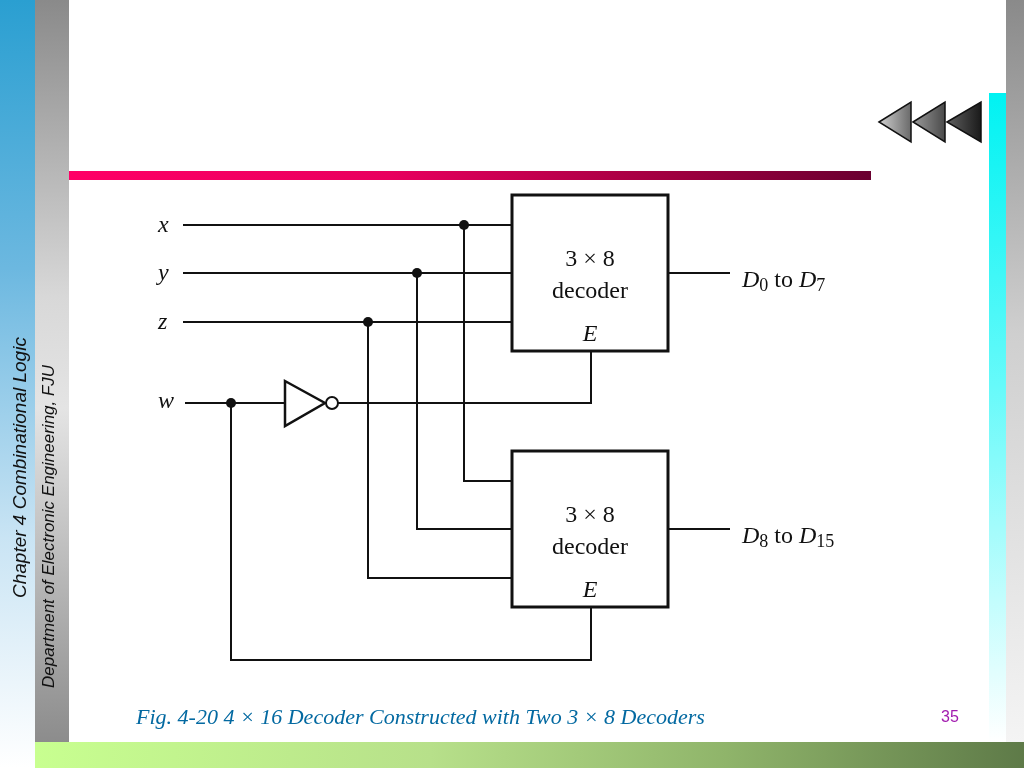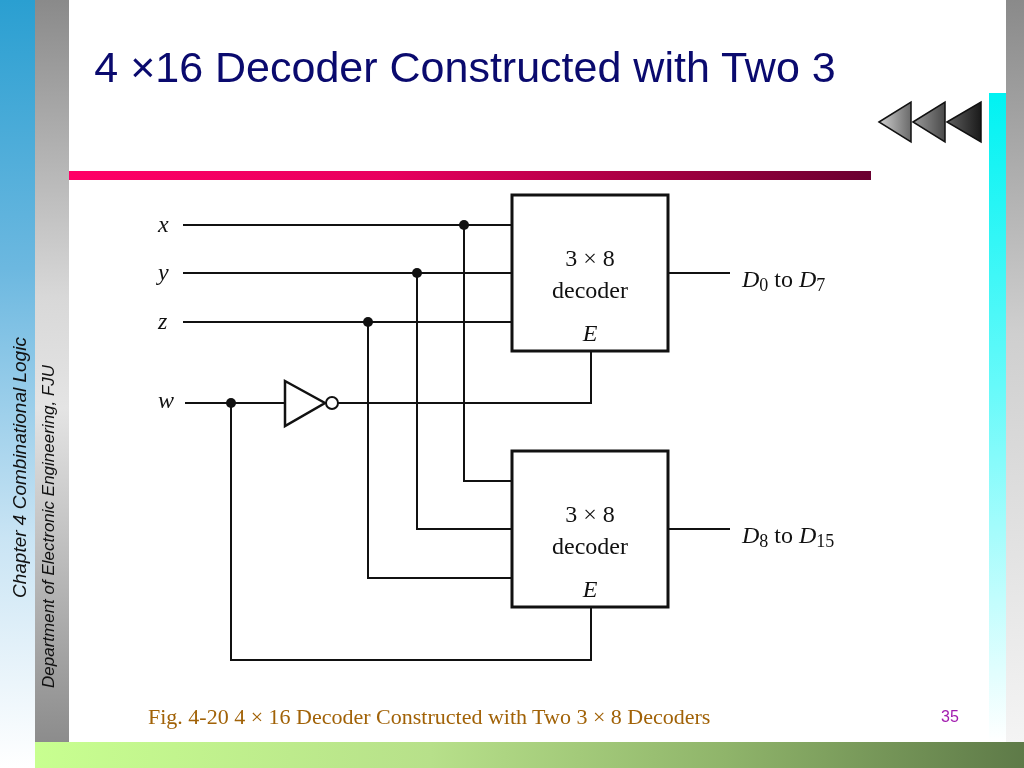--- a/index.html
+++ b/index.html
@@ -16,42 +16,41 @@
       background: linear-gradient(to right, #c8ff90 0%, #b7e08a 40%, #8fb46a 70%, #5e7a48 100%); }
     .title { position: absolute; left: 70px; top: 40px; width: 790px; text-align: center;
       color: #0a0a6e; font-size: 43px; line-height: 54px; }
     .title-rule { position: absolute; left: 69px; top: 171px; width: 802px; height: 9px;
       background: linear-gradient(to right, #ff0066 0%, #e8005e 40%, #a00040 75%, #6a0030 100%); }
     .nav-arrows { position: absolute; left: 876px; top: 100px; width: 110px; height: 50px; }
     .vtext { position: absolute; transform: rotate(-90deg); transform-origin: left top; white-space: nowrap;
       font-style: italic; color: #111; }
     .vtext.chapter { left: 9px; top: 598px; font-size: 19px; }
     .vtext.dept { left: 39px; top: 688px; font-size: 17px; }
-    .caption { position: absolute; left: 148px; top: 704px; font-family: "Liberation Serif", serif; font-size: 22px; color: #a16207; white-space: nowrap; }
+    .caption { position: absolute; left: 136px; top: 704px; font-family: "Liberation Serif", serif; font-size: 22px; color: #0369a1; white-space: nowrap; font-style: italic; }
     .page-num { position: absolute; left: 941px; top: 708px; font-size: 16px; color: #a21caf; }
     svg.circuit { position: absolute; left: 0; top: 0; width: 1024px; height: 768px; }
     .wire { stroke: #111; stroke-width: 2; fill: none; }
     .box { stroke: #111; stroke-width: 3; fill: #fff; }
     .dot { fill: #111; }
     .serif { font-family: "Liberation Serif", serif; fill: #111; }
   </style>
 </head>
 <body>
 
 <div class="left-strip"></div>
 <div class="gray-strip"></div>
 <div class="right-gray"></div>
 <div class="right-cyan"></div>
 <div class="bottom-bar"></div>
 
 <div class="vtext chapter">Chapter 4 Combinational Logic</div>
 <div class="vtext dept">Department of Electronic Engineering, FJU</div>
 
 <div class="title">
-  <div>4 ×16 Decoder Constructed with Two 3</div>
 </div>
 <div class="title-rule"></div>
 
 <svg class="nav-arrows" viewBox="0 0 110 50">
   <defs>
     <linearGradient id="ag1" x1="0" x2="1">
         <stop offset="0" stop-color="#d0d0d0"></stop>
         <stop offset="1" stop-color="#6a6a6a"></stop>
       </linearGradient>
     <linearGradient id="ag2" x1="0" x2="1">

